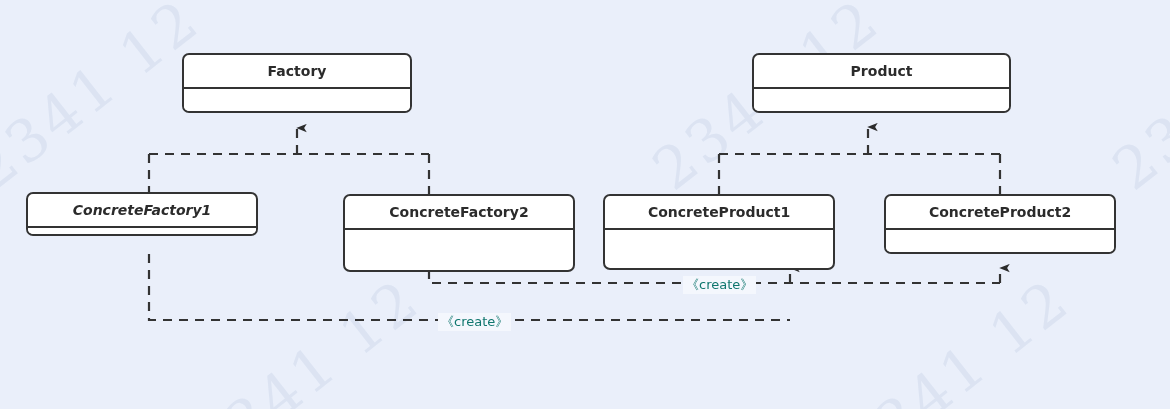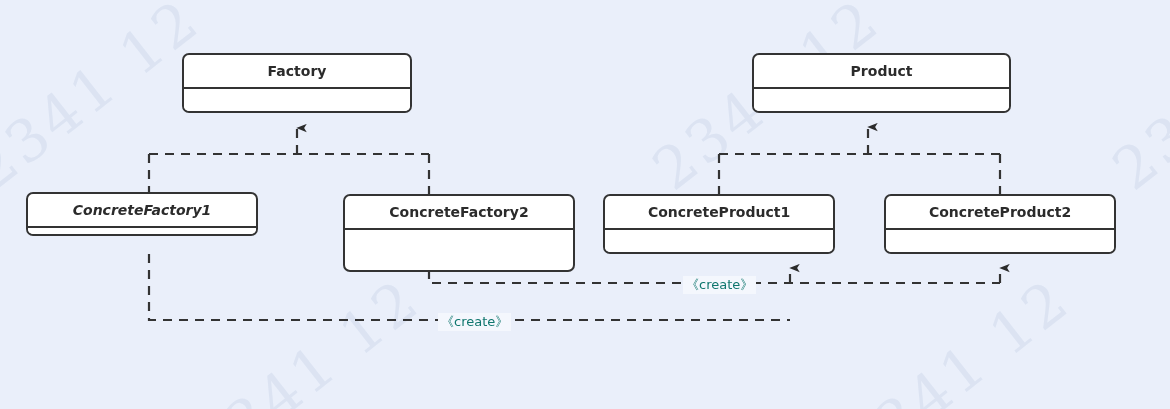--- a/index.html
+++ b/index.html
@@ -152,21 +152,21 @@
   <div class="uml-class" style="left:26px; top:192px; width:232px; height:44px;font-style:italic;">
     <div class="uml-name">ConcreteFactory1</div>
     <div class="uml-attrs"></div>
   </div>
 
   <div class="uml-class" style="left:313px; top:194px; width:232px; height:78px;margin-left:30px;">
     <div class="uml-name">ConcreteFactory2</div>
     <div class="uml-attrs"></div>
   </div>
 
-  <div class="uml-class" style="left:603px; top:194px; width:232px; height:60px;">
+  <div class="uml-class" style="left:603px; top:194px; width:232px; height:76px;">
     <div class="uml-name">ConcreteProduct1</div>
     <div class="uml-attrs"></div>
   </div>
 
   <div class="uml-class" style="left:884px; top:194px; width:232px; height:60px;">
     <div class="uml-name">ConcreteProduct2</div>
     <div class="uml-attrs"></div>
   </div>
 
   <div class="stereotype" style="left:683px; top:276px;">《create》</div>

